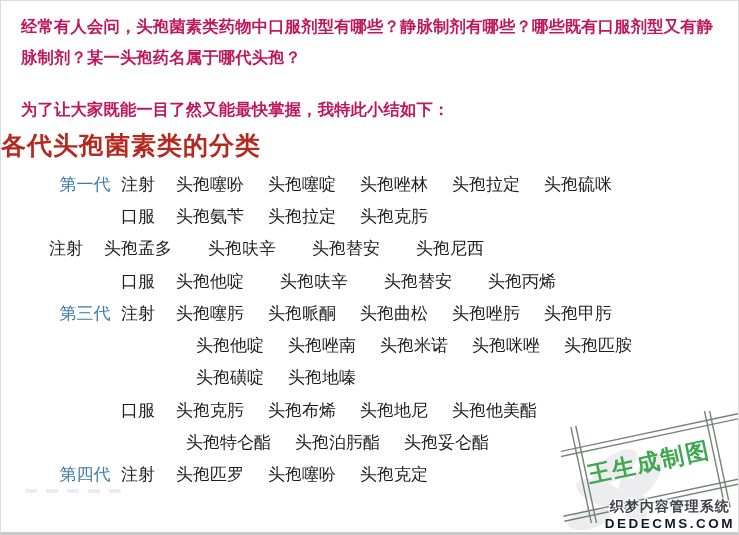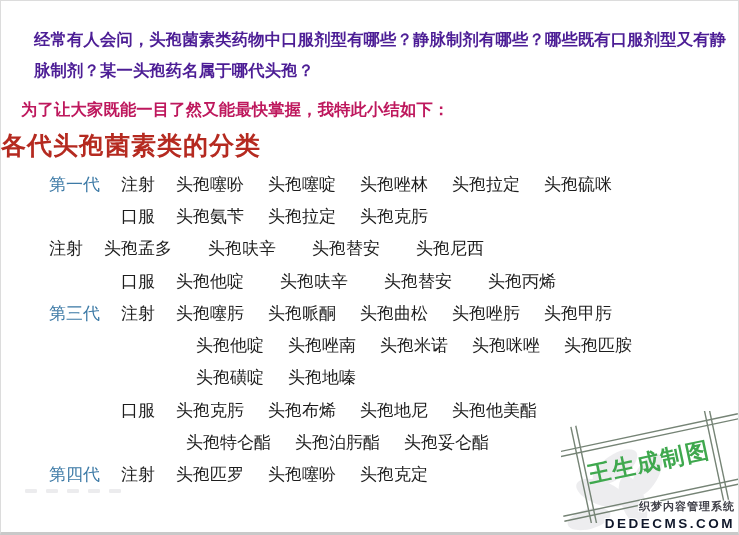--- a/index.html
+++ b/index.html
@@ -2,41 +2,41 @@
 <html style="--title-color: #b52a20; --gen-color: #3d7aa6; --stamp-color: #3fa84e;"><head>
 <meta charset="utf-8">
 <style>
   html,body{margin:0;padding:0;background:#fff;}
   .page{
     position:relative;width:739px;height:535px;box-sizing:border-box;
     background:#fff;border:1px solid #dcdcdc;border-bottom:3px solid #c9c9c9;
     overflow:hidden;font-family:"Liberation Serif",serif;color:#222;
   }
   .intro{
-    position:absolute;left:20px;top:10px;width:706px;margin:13px;
+    position:absolute;left:20px;top:10px;width:706px;margin:0;
     font-family:"Liberation Sans",sans-serif;font-weight:bold;
-    font-size:16.3px;line-height:31px;color:#4c1d95;letter-spacing:0.2px;
+    font-size:16.3px;line-height:31px;color:#be185d;letter-spacing:0.2px;
   }
   .lead{
     position:absolute;left:20px;top:94px;width:706px;margin:0;
     font-family:"Liberation Sans",sans-serif;font-weight:bold;
     font-size:16.3px;line-height:28px;color:#be185d;letter-spacing:0.2px;
   }
   .chart-title{
     position:absolute;left:0;top:128px;width:100%;margin:0;
     font-size:25px;font-weight:bold;line-height:34px;
     color:var(--title-color,#b52a20);font-family:"Liberation Serif",serif;
     letter-spacing:1px;
   }
   .ceph-table{position:absolute;left:20px;top:167px;width:705px;}
   .t-row{
     display:flex;align-items:center;height:32.3px;padding-left:28px;
     font-size:17px;color:#1d1d1d;white-space:nowrap;
   }
-  .gen{flex:none;width:72px;color:var(--gen-color,#3d7aa6);}
+  .gen{flex:none;width:72px;color:var(--gen-color,#3d7aa6);text-align:center;}
   .route{flex:none;width:55px;color:#1d1d1d;}
   .t-row.ind20 .route{width:75px;}
   .t-row.ind10 .route{width:65px;}
   .drug{margin-right:24px;}
   .t-row.wide .drug{margin-right:36px;}
   
   .stamp{position:absolute;left:560px;top:410px;width:180px;height:112px;}
   .stamp svg{position:absolute;left:0;top:0;}
   .stamp-text{
     position:absolute;left:12px;top:36px;width:152px;text-align:center;
@@ -45,22 +45,23 @@
     color:var(--stamp-color,#3fa84e);
   }
   
   .flower{position:absolute;left:548px;top:408px;width:150px;height:127px;pointer-events:none;}
   
   .cms{
     position:absolute;right:3px;bottom:0;text-align:right;
     font-family:"Liberation Sans",sans-serif;font-weight:bold;line-height:17px;
   }
   .cms-line1{
-    font-size:11px;color:#41414a;letter-spacing:1px;
+    font-size:14px;color:#41414a;letter-spacing:1px;
     text-shadow:0 0 2px #fff,1px 1px 0 #fff,-1px -1px 0 #fff,1px -1px 0 #fff,-1px 1px 0 #fff;
+    text-align:center;
   }
   .cms-line2{
     font-size:13.5px;color:#0f172a;letter-spacing:2.5px;
     text-shadow:0 0 2px #fff,1px 1px 0 #fff,-1px -1px 0 #fff,1px -1px 0 #fff,-1px 1px 0 #fff;
   }
   
   .faded-marks{position:absolute;left:24px;top:488px;display:flex;gap:9px;opacity:.45;}
   .faded-marks i{display:block;width:12px;height:4px;background:#d7d7db;border-radius:1px;}
 </style>
 </head>

